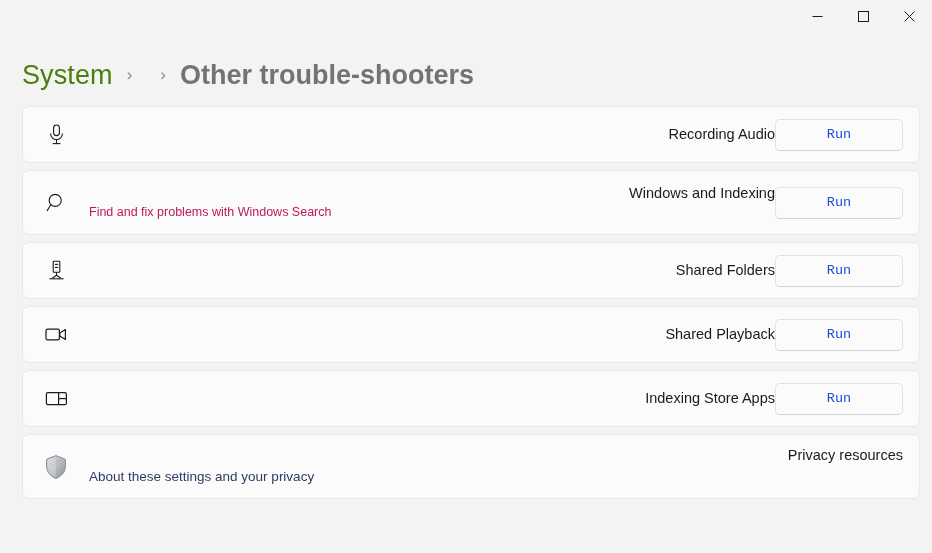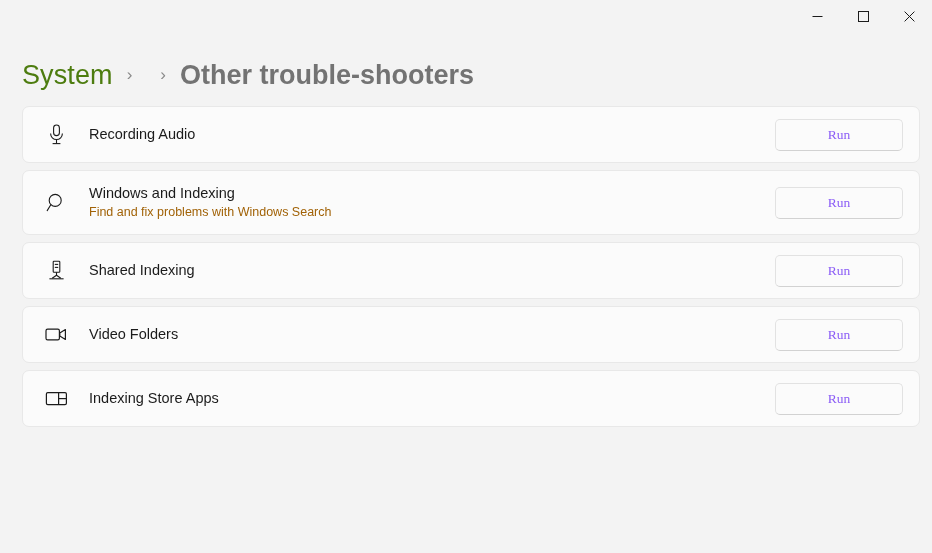--- a/index.html
+++ b/index.html
@@ -101,46 +101,47 @@
     display: flex;
     flex-direction: column;
     justify-content: center;
     padding-left: 14px;
     min-width: 0;
   }
   .card-title {
     font-size: 14.5px;
     color: #1b1b1b;
     line-height: 1.35;
+    text-align: right;
   }
   .card-sub {
     font-size: 12.5px;
-    color: #a16207;
+    color: #be185d;
     line-height: 1.35;
     margin-top: 1px;
   }
   .card-link {
     font-size: 13.5px;
     color: #2f3b63;
     line-height: 1.4;
     margin-top: 2px;
     text-decoration: none;
     cursor: pointer;
   }
 
   .run-button {
     width: 128px;
     height: 32px;
     background: #fbfbfb;
     border: 1px solid #e2e2e2;
     border-bottom-color: #d2d2d2;
     border-radius: 5px;
-    font-family: Liberation Serif, serif;
+    font-family: Liberation Mono, monospace;
     font-size: 13.5px;
-    color: #8b5cf6;
+    color: #1d4ed8;
     cursor: pointer;
     display: flex;
     align-items: center;
     justify-content: center;
     padding: 0;
   }
 </style>
 </head>
 <body>
 
@@ -206,46 +207,65 @@
       <svg width="19" height="21" viewBox="0 0 19 21" aria-hidden="true">
         <rect x="6.2" y="1.2" width="6.6" height="11" rx="0.8" fill="none" stroke="currentColor" stroke-width="1.1"></rect>
         <line x1="7.8" y1="4.4" x2="11.2" y2="4.4" stroke="currentColor" stroke-width="1.1"></line>
         <line x1="7.8" y1="7.4" x2="11.2" y2="7.4" stroke="currentColor" stroke-width="1.1"></line>
         <line x1="9.5" y1="12.2" x2="9.5" y2="15.4" stroke="currentColor" stroke-width="1.1"></line>
         <path d="M5.2 18.2 L9.5 15.2 L13.8 18.2" fill="none" stroke="currentColor" stroke-width="1.1" stroke-linejoin="round"></path>
         <line x1="2.4" y1="18.8" x2="16.6" y2="18.8" stroke="currentColor" stroke-width="1.1"></line>
       </svg>
     </span>
     <span class="card-text">
-      <span class="card-title">Shared Indexing</span>
+      <span class="card-title">Shared Folders</span>
     </span>
     <button class="run-button">Run</button>
   </div>
 
   <div class="card">
     <span class="card-icon">
       <svg width="23" height="17" viewBox="0 0 23 17" aria-hidden="true">
         <rect x="1" y="3.2" width="13.4" height="10.6" rx="1.6" fill="none" stroke="currentColor" stroke-width="1.2"></rect>
         <path d="M14.8 7 L20.4 3.6 L20.4 13.4 L14.8 10 Z" fill="none" stroke="currentColor" stroke-width="1.2" stroke-linejoin="round"></path>
       </svg>
     </span>
     <span class="card-text">
-      <span class="card-title">Video Folders</span>
+      <span class="card-title">Shared Playback</span>
     </span>
     <button class="run-button">Run</button>
   </div>
 
   <div class="card">
     <span class="card-icon">
       <svg width="23" height="17" viewBox="0 0 23 17" aria-hidden="true">
         <rect x="1.4" y="2.6" width="20" height="12" rx="1.4" fill="none" stroke="currentColor" stroke-width="1.2"></rect>
         <line x1="13.6" y1="2.6" x2="13.6" y2="14.6" stroke="currentColor" stroke-width="1.2"></line>
         <line x1="13.6" y1="8.6" x2="21.4" y2="8.6" stroke="currentColor" stroke-width="1.2"></line>
       </svg>
     </span>
     <span class="card-text">
       <span class="card-title">Indexing Store Apps</span>
     </span>
     <button class="run-button">Run</button>
   </div>
 
+  <div class="card tall">
+    <span class="card-icon">
+      <svg width="24" height="26" viewBox="0 0 24 26" aria-hidden="true">
+        <defs>
+          <linearGradient id="shieldgrad" x1="0" y1="0" x2="1" y2="1">
+            <stop offset="0%" stop-color="#d2d4d6"></stop>
+            <stop offset="48%" stop-color="#b9bcc0"></stop>
+            <stop offset="100%" stop-color="#8f9398"></stop>
+          </linearGradient>
+        </defs>
+        <path d="M12 1.6 L21.4 5.2 L21.4 12.4 C21.4 18.2 17.4 22.4 12 24.4 C6.6 22.4 2.6 18.2 2.6 12.4 L2.6 5.2 Z" fill="url(#shieldgrad)" stroke="#8b8f94" stroke-width="1"></path>
+        <path d="M12 2.8 L12 23.2 C7.4 21.3 3.8 17.6 3.8 12.3 L3.8 5.9 Z" fill="#ffffff" opacity="0.22"></path>
+      </svg>
+    </span>
+    <span class="card-text">
+      <span class="card-title">Privacy resources</span>
+      <a class="card-link">About these settings and your privacy</a>
+    </span>
+  </div>
 
 </div>
 
 </body></html>

